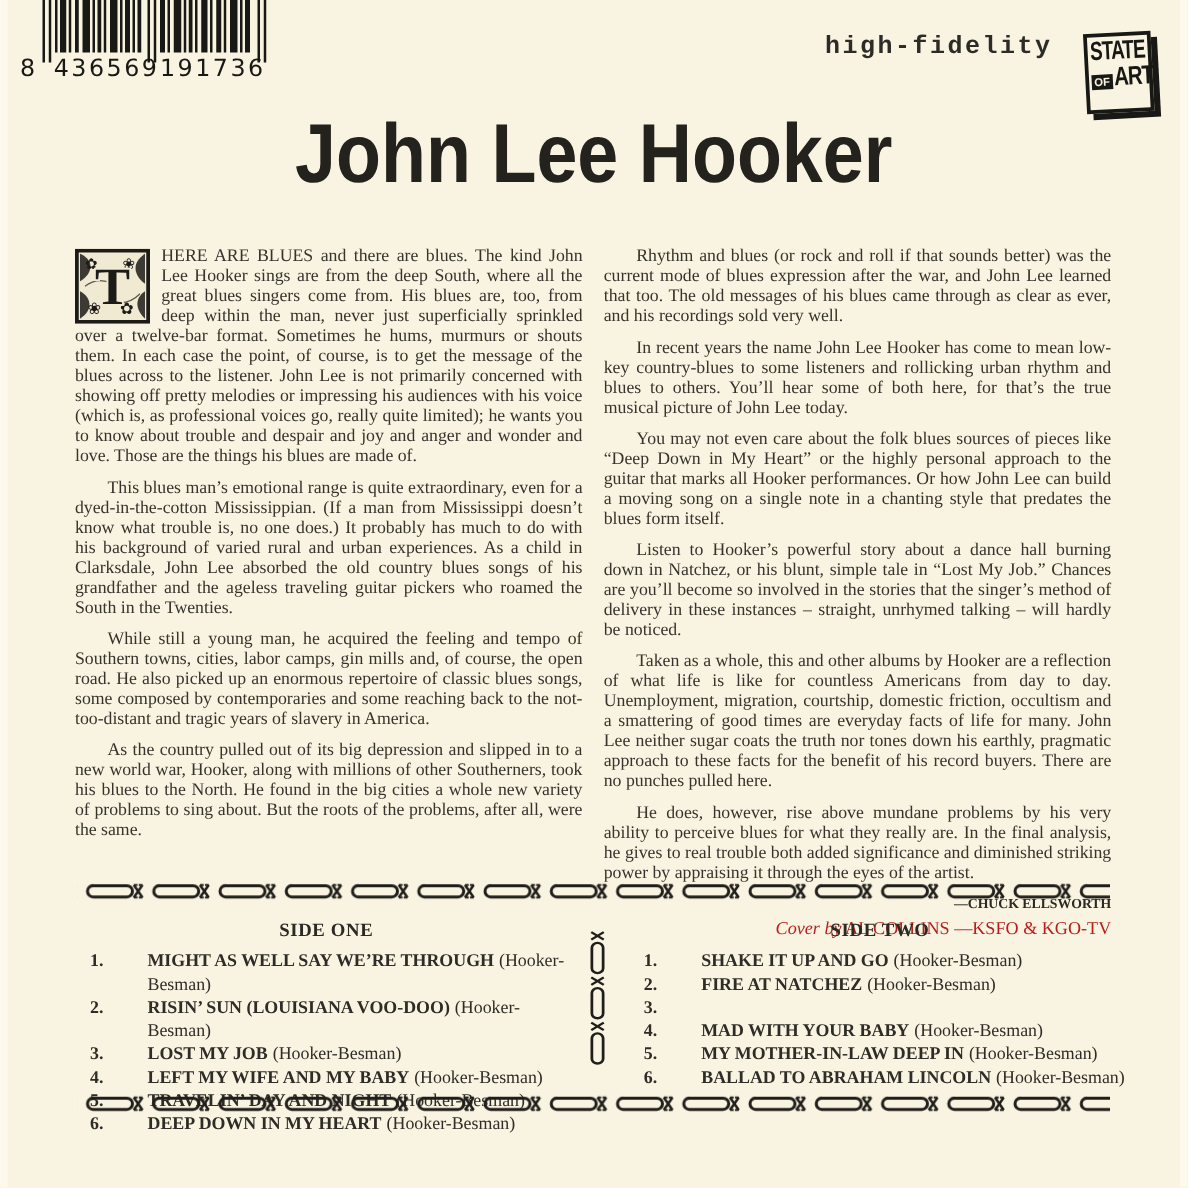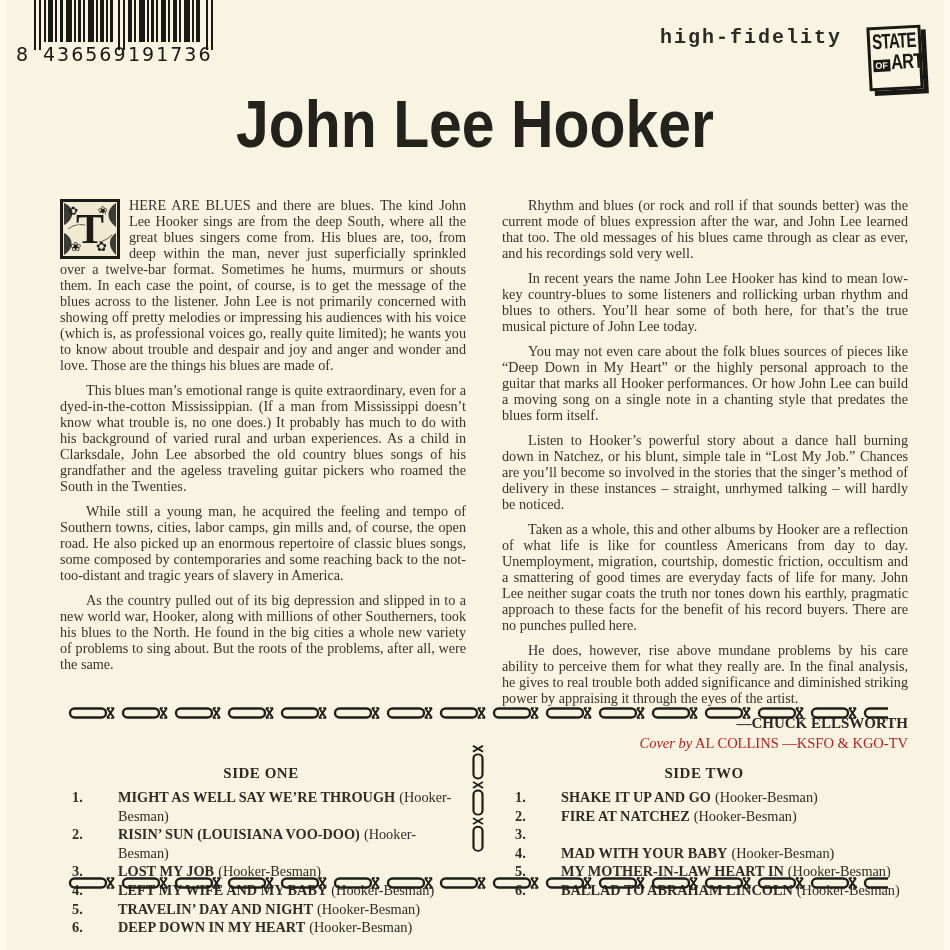--- a/index.html
+++ b/index.html
@@ -45,36 +45,36 @@
     font-family:"Liberation Sans", sans-serif;
     font-weight:bold; font-size:62px; line-height:64px;
     color:#24221d; letter-spacing:0px;
     transform:scale(0.95,1.08);
   }
 
   
   .col { position:absolute; top:197px; width:406px; text-align:justify;
          font-size:14.2px; line-height:16px; color:#35332b; }
   .col-left  { left:60px; }
-  .col-right { left:502px; }
+  .col-right { left:483px; }
   .col p { margin:0 0 9px 0; text-indent:26px; }
   .col p.first { text-indent:0; }
   .dropcap-box { float:left; width:60px; height:60px; margin:2px 9px 2px 0; }
-  .byline { text-align:right; font-weight:bold; font-size:15px; margin-top:2px; color:#2c2a24; }
+  .byline { text-align:right; font-weight:bold; font-size:11px; margin-top:2px; color:#2c2a24; }
   .cover-credit { text-align:right; font-size:14.5px; margin-top:4px; color:#b91c1c; }
   .cover-credit .it { font-style:italic; }
 
   
   .divider-h { position:absolute; left:62px; width:826px; height:16px; }
   .divider-top { top:705px; }
   .divider-bottom { top:875px; }
   .divider-v { position:absolute; left:470px; top:744px; width:16px; height:112px; }
 
   
-  .side-block { position:absolute; top:737px; width:402px;margin-top:28px; }
+  .side-block { position:absolute; top:737px; width:402px; }
   .side-one { left:60px; }
   .side-two { left:503px; }
   .side-heading { text-align:center; font-weight:bold; font-size:15px; letter-spacing:0.5px; color:#2b2923; margin-bottom:6px; }
   .track-row { display:flex; line-height:18.6px; font-size:14.3px; color:#2e2c26; }
   .track-num { width:26px; margin-left:12px; font-weight:bold; flex:none; }
   .track-text { margin-left:20px; }
   .track-text b { margin-right:4px; }
   .credit { font-weight:normal; }
 </style>
 </head>
@@ -164,25 +164,25 @@
         </svg>
       </span><span>HERE ARE BLUES and there are blues. The kind John Lee Hooker sings are from the deep South, where all the great blues singers come from. His blues are, too, from deep within the man, never just superficially sprinkled over a twelve-bar format. Sometimes he hums, murmurs or shouts them. In each case the point, of course, is to get the message of the blues across to the listener. John Lee is not primarily concerned with showing off pretty melodies or impressing his audiences with his voice (which is, as professional voices go, really quite limited); he wants you to know about trouble and despair and joy and anger and wonder and love. Those are the things his blues are made of.</span>
     </p>
     <p>This blues man’s emotional range is quite extraordinary, even for a dyed-in-the-cotton Mississippian. (If a man from Mississippi doesn’t know what trouble is, no one does.) It probably has much to do with his background of varied rural and urban experiences. As a child in Clarksdale, John Lee absorbed the old country blues songs of his grandfather and the ageless traveling guitar pickers who roamed the South in the Twenties.</p>
     <p>While still a young man, he acquired the feeling and tempo of Southern towns, cities, labor camps, gin mills and, of course, the open road. He also picked up an enormous repertoire of classic blues songs, some composed by contemporaries and some reaching back to the not-too-distant and tragic years of slavery in America.</p>
     <p>As the country pulled out of its big depression and slipped in to a new world war, Hooker, along with millions of other Southerners, took his blues to the North. He found in the big cities a whole new variety of problems to sing about. But the roots of the problems, after all, were the same.</p>
   </div>
 
   <div class="col col-right">
     <p>Rhythm and blues (or rock and roll if that sounds better) was the current mode of blues expression after the war, and John Lee learned that too. The old messages of his blues came through as clear as ever, and his recordings sold very well.</p>
-    <p>In recent years the name John Lee Hooker has kind to mean low-key country-blues to some listeners and rollicking urban rhythm and blues to others. You’ll hear some of both here, for that’s the true musical picture of John Lee today.</p>
+    <p>In recent years the name John Lee Hooker has come to mean low-key country-blues to some listeners and rollicking urban rhythm and blues to others. You’ll hear some of both here, for that’s the true musical picture of John Lee today.</p>
     <p>You may not even care about the folk blues sources of pieces like “Deep Down in My Heart” or the highly personal approach to the guitar that marks all Hooker performances. Or how John Lee can build a moving song on a single note in a chanting style that predates the blues form itself.</p>
     <p>Listen to Hooker’s powerful story about a dance hall burning down in Natchez, or his blunt, simple tale in “Lost My Job.” Chances are you’ll become so involved in the stories that the singer’s method of delivery in these instances – straight, unrhymed talking – will hardly be noticed.</p>
     <p>Taken as a whole, this and other albums by Hooker are a reflection of what life is like for countless Americans from day to day. Unemployment, migration, courtship, domestic friction, occultism and a smattering of good times are everyday facts of life for many. John Lee neither sugar coats the truth nor tones down his earthly, pragmatic approach to these facts for the benefit of his record buyers. There are no punches pulled here.</p>
-    <p>He does, however, rise above mundane problems by his care ability to perceive them for what they really are. In the final analysis, he gives to real trouble both added significance and diminished striking power by appraising it through the eyes of the artist.</p>
+    <p>He does, however, rise above mundane problems by his very ability to perceive blues for what they really are. In the final analysis, he gives to real trouble both added significance and diminished striking power by appraising it through the eyes of the artist.</p>
     <div class="byline">—CHUCK ELLSWORTH</div>
     <div class="cover-credit">
       <span class="it">Cover by</span>
       <span>AL COLLINS —KSFO &amp; KGO-TV</span>
     </div>
   </div>
 
   <svg class="divider-h divider-top" viewBox="0 0 826 16">
     <defs>
       <pattern id="chain" width="53" height="16" patternUnits="userSpaceOnUse">
@@ -245,21 +245,21 @@
     </div>
     <div class="track-row">
       <span class="track-num">3.</span>
     </div>
     <div class="track-row">
       <span class="track-num">4.</span>
       <span class="track-text"><b>MAD WITH YOUR BABY</b><span class="credit">(Hooker-Besman)</span></span>
     </div>
     <div class="track-row">
       <span class="track-num">5.</span>
-      <span class="track-text"><b>MY MOTHER-IN-LAW HEART IN</b><span class="credit">(Hooker-Besman)</span></span>
+      <span class="track-text"><b>MY MOTHER-IN-LAW DEEP IN</b><span class="credit">(Hooker-Besman)</span></span>
     </div>
     <div class="track-row">
       <span class="track-num">6.</span>
       <span class="track-text"><b>BALLAD TO ABRAHAM LINCOLN</b><span class="credit">(Hooker-Besman)</span></span>
     </div>
   </div>
 
   <svg class="divider-h divider-bottom" viewBox="0 0 826 16">
     <rect x="0" y="0" width="826" height="16" fill="url(#chain)"></rect>
   </svg>

